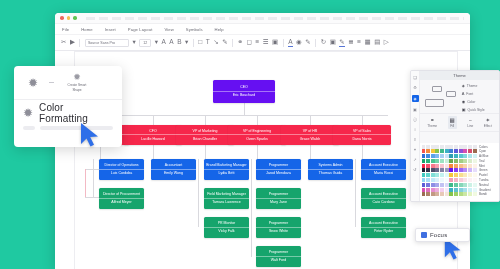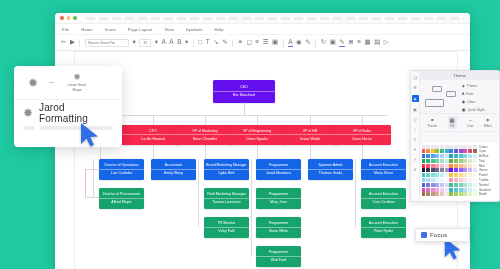--- a/index.html
+++ b/index.html
@@ -599,21 +599,21 @@
     </span>
     <span class="af-dash"></span>
     <span class="af-chip2">
       <span class="sparkle sm">✹</span>
       <span class="cap">Create Smart</span>
       <span class="cap">Shape</span>
     </span>
   </div>
   <div class="af-row">
     <span class="sparkle">✹</span>
-    <span class="af-label">Jarod Formatting</span>
+    <span class="af-label">Color Formatting</span>
   </div>
   <div class="af-bar-row">
     <span class="af-pill"></span>
     <span class="af-bar"></span>
   </div>
 </div>
 
 <div class="cursor" style="left:79px; top:122px;">
   <svg width="24" height="26" viewBox="0 0 24 26">
     <path d="M2 1 L2 22 L7.5 16.5 L11.5 24.5 L15 22.8 L11.2 15 L19 14.5 Z" fill="#2f6fe8"></path>

